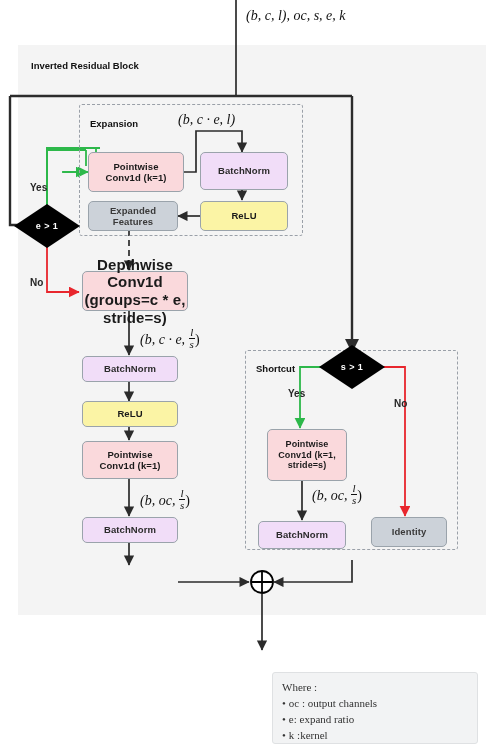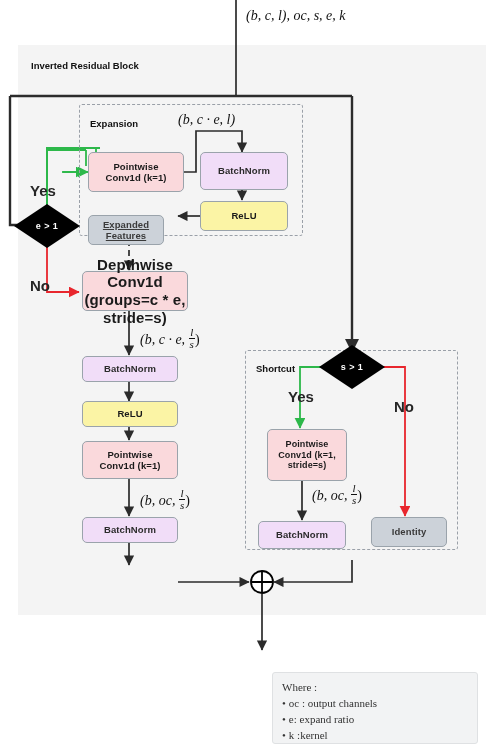--- a/index.html
+++ b/index.html
@@ -21,21 +21,21 @@
   .grouptitle{position:absolute;font-size:9.5px;font-weight:bold;color:#111;}
   .diamond{position:absolute;background:#000;color:#fff;font-size:9px;font-weight:bold;
            display:flex;align-items:center;justify-content:center;
            clip-path:polygon(50% 0,100% 50%,50% 100%,0 50%);letter-spacing:.4px;}
   .mlabel{position:absolute;font-family:"Liberation Serif",serif;font-style:italic;
           font-size:14px;color:#111;white-space:nowrap;}
   .mlabel .up{font-style:normal;}
   .frac{display:inline-block;vertical-align:-0.35em;text-align:center;font-size:11px;line-height:1;}
   .frac .num{display:block;border-bottom:1px solid #111;padding:0 1px;}
   .frac .den{display:block;padding:0 1px;}
-  .edgelabel{position:absolute;font-size:15px;font-weight:bold;color:#262626;}
+  .edgelabel{position:absolute;font-size:10px;font-weight:bold;color:#262626;}
   .legend{position:absolute;background:#f2f3f4;border:1px solid #dfe1e3;border-radius:3px;
           font-family:"Liberation Serif",serif;font-size:11px;color:#333;padding:7px 9px;
           line-height:1.45;box-sizing:border-box;}
   .legend ul{margin:0;padding:0;list-style:none;}
   .legend li:before{content:"\2022";margin-right:3px;}
 </style>
 </head>
 <body>
 
 <div id="stage">
@@ -119,21 +119,21 @@
   </svg>
 
   <div class="dashbox" style="left:79px;top:104px;width:224px;height:132px;"></div>
   <div class="grouptitle" style="left:90px;top:118px;">Expansion</div>
   <div class="mlabel" style="left:178px;top:112px;">(b, c · e, l)</div>
 
   <div class="node pink" style="left:88px;top:152px;width:96px;height:40px;white-space:pre-line;">Pointwise
 Conv1d (k=1)</div>
   <div class="node purple" style="left:200px;top:152px;width:88px;height:38px;">BatchNorm</div>
   <div class="node yellow" style="left:200px;top:201px;width:88px;height:30px;">ReLU</div>
-  <div class="node grayb" style="left:88px;top:215px;width:76px;height:30px;white-space:pre-line;text-decoration:underline;">Expanded
+  <div class="node grayb" style="left:88px;top:201px;width:90px;height:30px;white-space:pre-line;">Expanded
 Features</div>
 
   <div class="diamond" style="left:14px;top:204px;width:66px;height:44px;">e &gt; 1</div>
   <div class="edgelabel" style="left:30px;top:182px;">Yes</div>
   <div class="edgelabel" style="left:30px;top:277px;">No</div>
 
   <div class="node pink" style="left:82px;top:271px;width:106px;height:40px;white-space:pre-line;font-size:15px;">Depthwise Conv1d
 (groups=c * e,
 stride=s)</div>
 

